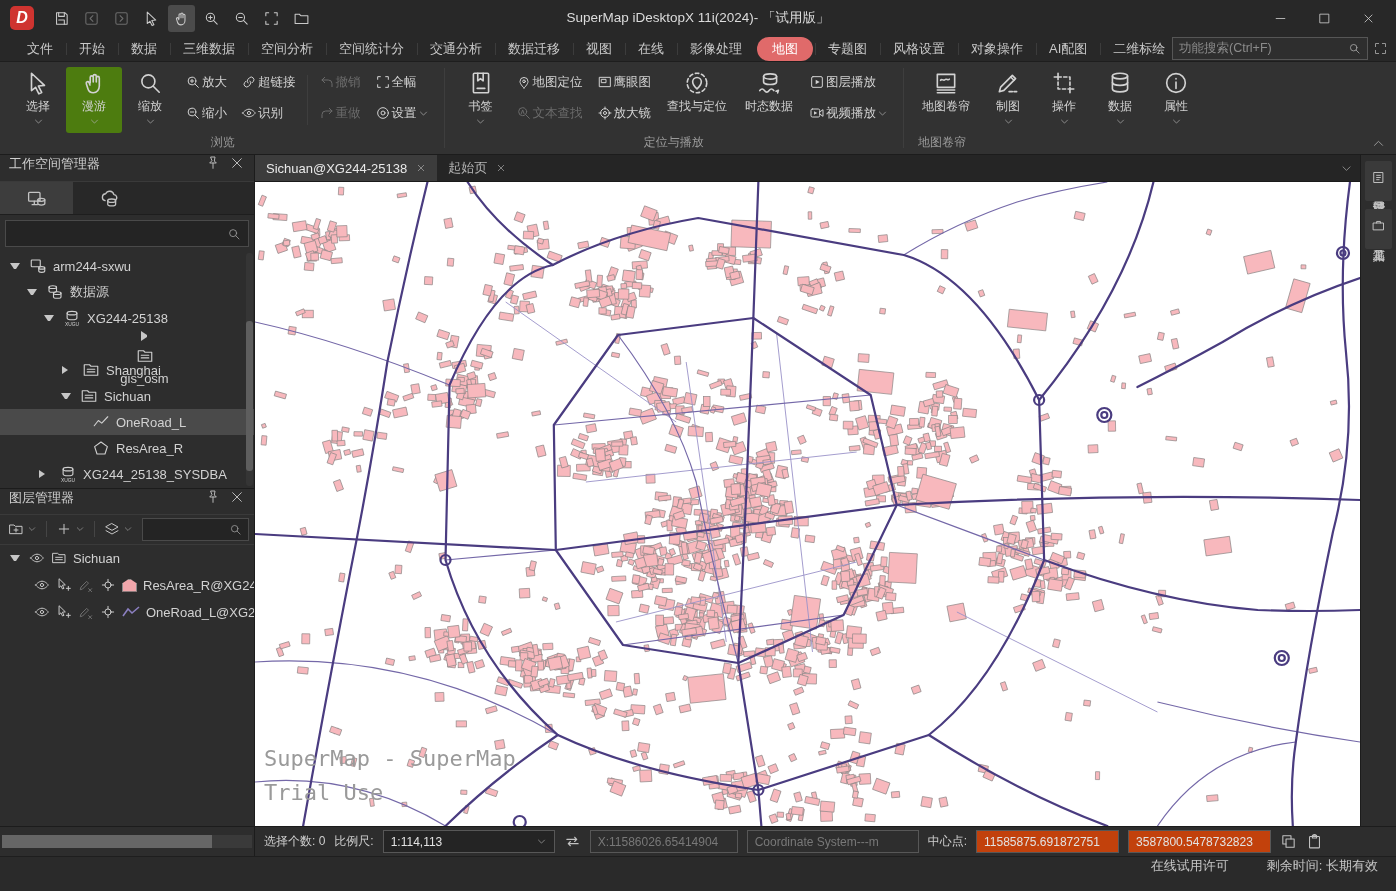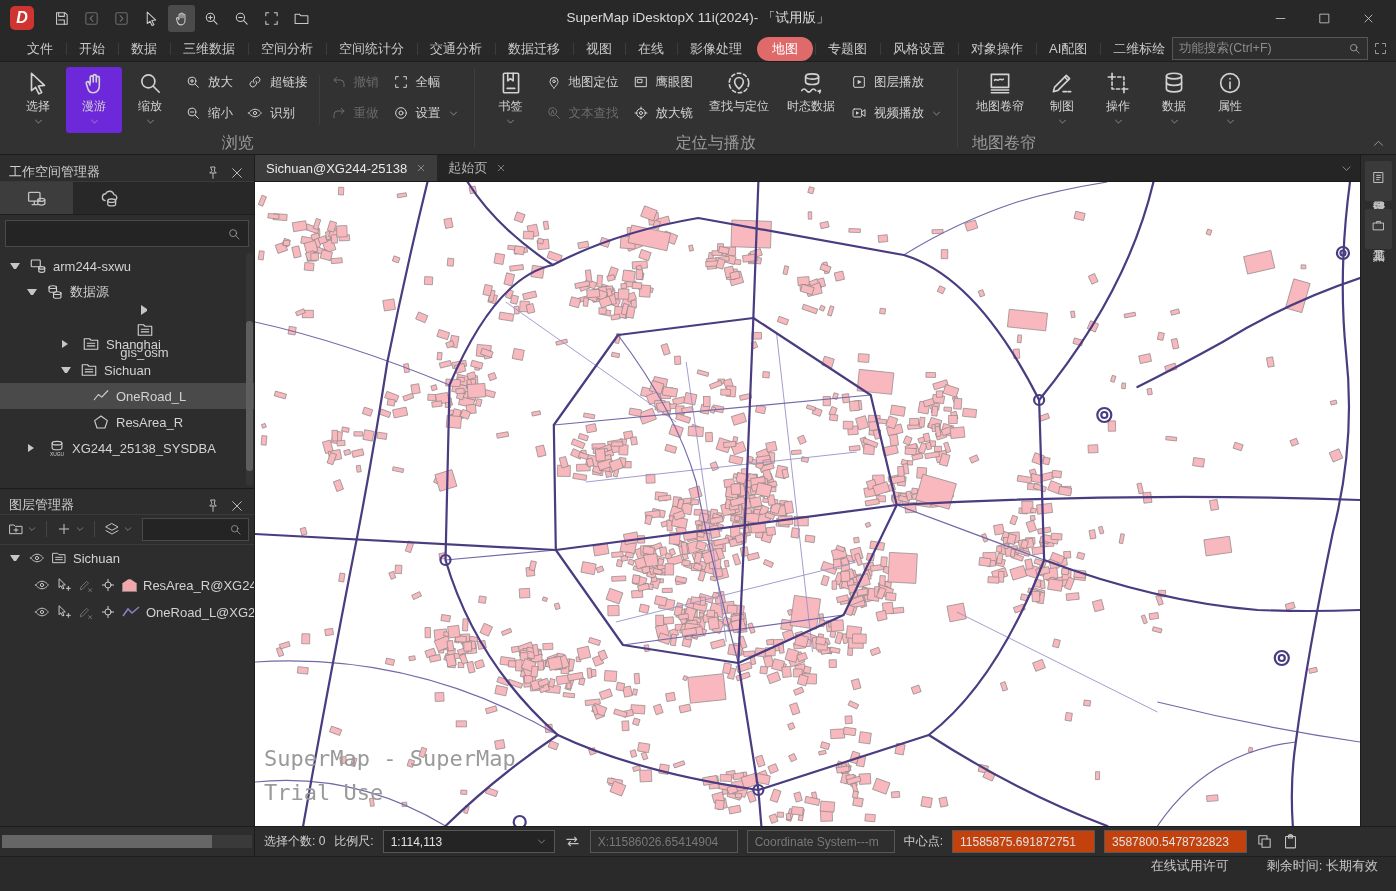--- a/index.html
+++ b/index.html
@@ -34,41 +34,41 @@
   .msearch{position:absolute;right:28px;top:1px;width:196px;height:23px;background:#2e2e2e;border:1px solid #565656;
     display:flex;align-items:center;gap:6px;padding:0 6px;color:#8b8b8b;font-size:12.5px;}
   .msearch .sp{flex:1;white-space:nowrap;overflow:hidden;}
   .msearch .ic{width:13px;height:13px;color:#aaa;flex:0 0 auto;}
   .mexpand{position:absolute;right:8px;top:5px;width:15px;height:15px;color:#9c9c9c;}
 
   
   .ribbon{height:93px;background:#323232;display:flex;align-items:stretch;padding:0 2px;position:relative;border-bottom:1px solid #1c1c1c;}
   .rgroup{display:flex;flex-direction:column;}
   .rbody{flex:1;display:flex;align-items:stretch;padding:5px 8px 0;}
-  .rlabel{height:21px;text-align:center;color:#9b9b9b;font-size:16px;line-height:19px;}
+  .rlabel{height:21px;text-align:center;color:#9b9b9b;font-size:12px;line-height:19px;}
   .groupsep{width:1px;background:#3e3e3e;margin:6px 0;}
   .colsep{width:1px;background:#3e3e3e;margin:8px 4px;}
   .bigbtn{min-width:56px;padding:3px 5px 0;display:flex;flex-direction:column;align-items:center;gap:1px;
     color:#d2d2d2;font-size:12px;border-radius:3px;white-space:nowrap;}
   .bigbtn .ic{width:26px;height:26px;margin-bottom:1px;}
   .bigbtn .chev{width:11px;height:11px;color:#b2b2b2;}
-  .bigbtn.active{background:#6d28d9;}
+  .bigbtn.active{background:#4d7c0f;}
   .smallcol{display:flex;flex-direction:column;justify-content:flex-start;gap:9px;padding:4px 7px 0;}
-  .smallbtn{display:flex;align-items:center;gap:7px;color:#d2d2d2;font-size:12.5px;height:22px;white-space:nowrap;border-radius:3px;}
+  .smallbtn{display:flex;align-items:center;gap:1px;color:#d2d2d2;font-size:12.5px;height:22px;white-space:nowrap;border-radius:3px;}
   .smallbtn .ic{width:16px;height:16px;}
   .smallbtn .chev{width:11px;height:11px;color:#b2b2b2;}
   .smallbtn.dim{color:#6b6b6b;}
   .ribcollapse{position:absolute;right:10px;bottom:3px;width:15px;height:15px;color:#9c9c9c;}
 
   
   .main{display:flex;height:671px;background:#2d2d2d;}
 
   
   .leftpanel{width:255px;flex:0 0 255px;border-right:1px solid #1c1c1c;display:flex;flex-direction:column;background:#2d2d2d;}
-  .phead{height:27px;display:flex;align-items:flex-end;gap:8px;padding:0 9px;color:#cfcfcf;font-size:13px;border-bottom:1px solid #3a3a3a;}
+  .phead{height:27px;display:flex;align-items:flex-start;gap:8px;padding:0 9px;color:#cfcfcf;font-size:13px;border-bottom:1px solid #3a3a3a;}
   .phead .sp{flex:1;}
   .picon{width:16px;height:16px;color:#b9b9b9;}
   .wstabs{height:33px;display:flex;background:#282828;border-bottom:1px solid #1e1e1e;}
   .wstab{width:73px;display:grid;place-items:center;color:#c3c3c3;}
   .wstab .ic{width:21px;height:21px;}
   .wstab.active{background:#3d3d3d;}
   .psearch{margin:5px 5px 4px;height:27px;background:#242424;border:1px solid #4a4a4a;display:flex;align-items:center;padding:0 7px;}
   .psearch .ic{width:14px;height:14px;color:#9a9a9a;margin-left:auto;}
   .tree{flex:1;position:relative;overflow:hidden;padding-top:2px;}
   .trow{height:26px;display:flex;align-items:center;gap:6px;color:#d2d2d2;font-size:13px;padding-right:24px;white-space:nowrap;}
@@ -734,20 +734,27 @@
           </svg>
           <span>arm244-sxwu</span>
         </div>
         <div class="trow" style="padding-left: 25px;">
           <span class="exp open"></span>
           <svg class="ticon">
             <use href="#i-dss"></use>
           </svg>
           <span>数据源</span>
         </div>
+        <div class="trow" style="padding-left: 42px;">
+          <span class="exp open"></span>
+          <svg class="ticon">
+            <use href="#i-dbx"></use>
+          </svg>
+          <span>XG244-25138</span>
+        </div>
         <div class="trow" style="padding-left: 59px; flex-direction: column;">
           <span class="exp closed"></span>
           <svg class="ticon">
             <use href="#i-folderds"></use>
           </svg>
           <span>gis_osm</span>
         </div>
         <div class="trow" style="padding-left: 59px;">
           <span class="exp closed"></span>
           <svg class="ticon">
@@ -769,21 +776,21 @@
           </svg>
           <span>OneRoad_L</span>
         </div>
         <div class="trow" style="padding-left: 76px;">
           <span class="exp"></span>
           <svg class="ticon">
             <use href="#i-polyds"></use>
           </svg>
           <span>ResArea_R</span>
         </div>
-        <div class="trow" style="padding-left: 25px;">
+        <div class="trow" style="padding-left: 25px; margin-left: 11px;">
           <span class="exp closed"></span>
           <svg class="ticon">
             <use href="#i-dbx"></use>
           </svg>
           <span>XG244_25138_SYSDBA</span>
         </div>
         <div class="trow" style="padding-left: 25px;"></div>
       </div>
 
     <div class="phead" style="border-top:1px solid #1c1c1c;">
@@ -2208,21 +2215,21 @@
       <svg class="ic">
           <use href="#i-chevd"></use>
         </svg>
     </span>
     <svg class="sic">
         <use href="#i-swap"></use>
       </svg>
     <span class="sfield dim" style="width:148px">
       <span>X:11586026.65414904</span>
     </span>
-    <span class="sfield dim" style="width:148px;overflow:hidden">
+    <span class="sfield dim" style="width:172px;overflow:hidden">
       <span>Coordinate System---m</span>
     </span>
     <span>中心点:</span>
     <span class="sfield" style="width:143px">
       <span>11585875.691872751</span>
     </span>
     <span class="sfield" style="width:143px">
       <span>3587800.5478732823</span>
     </span>
     <svg class="sic">

